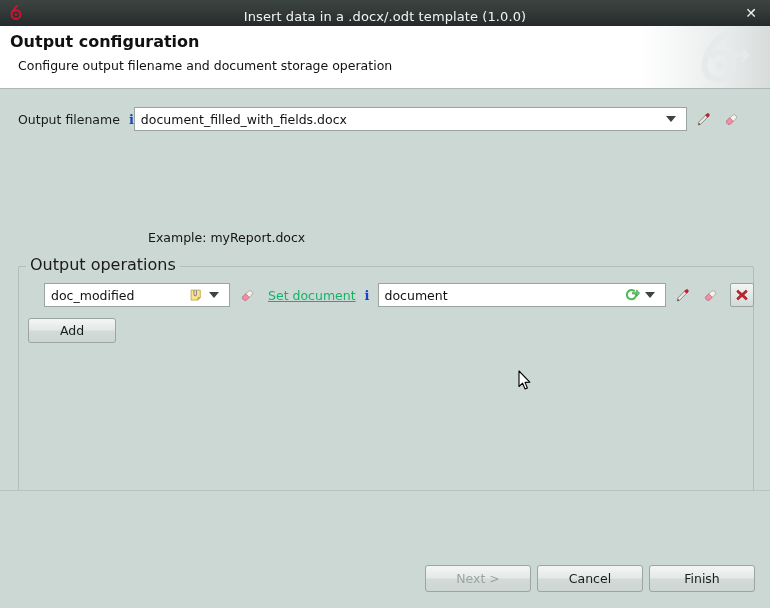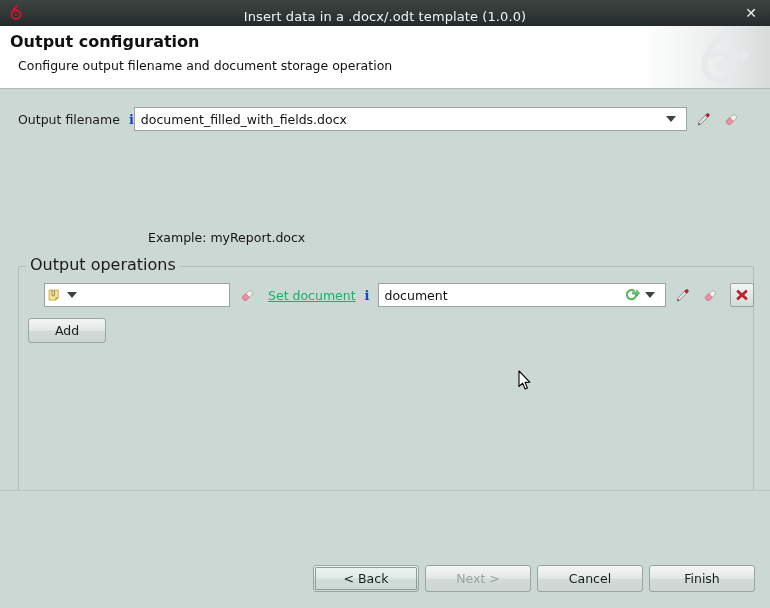--- a/index.html
+++ b/index.html
@@ -243,21 +243,21 @@
     padding: 0;
   }
   .btn:disabled, .btn.disabled {
     color: #9aa5a2;
     cursor: default;
   }
   .btn-add {
     position: absolute;
     left: 28px;
     top: 229px;
-    width: 78px;
+    width: 88px;
     height: 25px;
   }
 
   .delete-btn {
     width: 22px;
     height: 22px;
     margin-left: 8px;
     border: 1px solid #9aa5a2;
     border-radius: 2px;
     background: linear-gradient(to bottom, #f3f6f5 0%, #e2e8e6 50%, #d2dad8 100%);
@@ -367,20 +367,21 @@
       </span>
     </div>
 
     <div class="example-text">Example: myReport.docx</div>
 
     <div class="groupbox"></div>
     <div class="groupbox-title">Output operations</div>
 
     <div class="op-row">
       <div class="combo" id="combo-op-type">
+        <span class="combo-text">doc_modified</span>
         <span class="inline-icon">
           <svg width="15" height="15" viewBox="0 0 18 18">
             <path d="M2.5 2.5 h11 v9 l-3 3 h-8 z" fill="#fbe48d" stroke="#b59a33" stroke-width="0.9"></path>
             <path d="M13.5 11.5 l-3 3 v-3 z" fill="#e3c85e" stroke="#b59a33" stroke-width="0.8"></path>
             <path d="M6 2.5 v5.4 a1.5 1.5 0 0 0 3 0 v-5.1" fill="none" stroke="#8c8c8c" stroke-width="1.3"></path>
           </svg>
         </span>
         <span class="caret"></span>
       </div>
       <span class="icon-btn">
@@ -425,21 +426,20 @@
       </span>
     </div>
 
     <button class="btn btn-add">Add</button>
   </div>
 
   <div class="separator"></div>
 
   <div class="footer">
     <div class="footer-buttons">
-      <button class="btn btn-back">&lt; Back</button>
       <button class="btn disabled" disabled="">Next &gt;</button>
       <button class="btn">Cancel</button>
       <button class="btn">Finish</button>
     </div>
   </div>
 
   <div class="cursor">
     <svg width="14" height="21" viewBox="0 0 14 21">
       <path d="M1 1 L1 16.5 L4.6 13.2 L7.1 19 L9.4 18 L7 12.4 L11.8 12.2 Z" fill="#ffffff" stroke="#000000" stroke-width="1.1" stroke-linejoin="round"></path>
     </svg>

